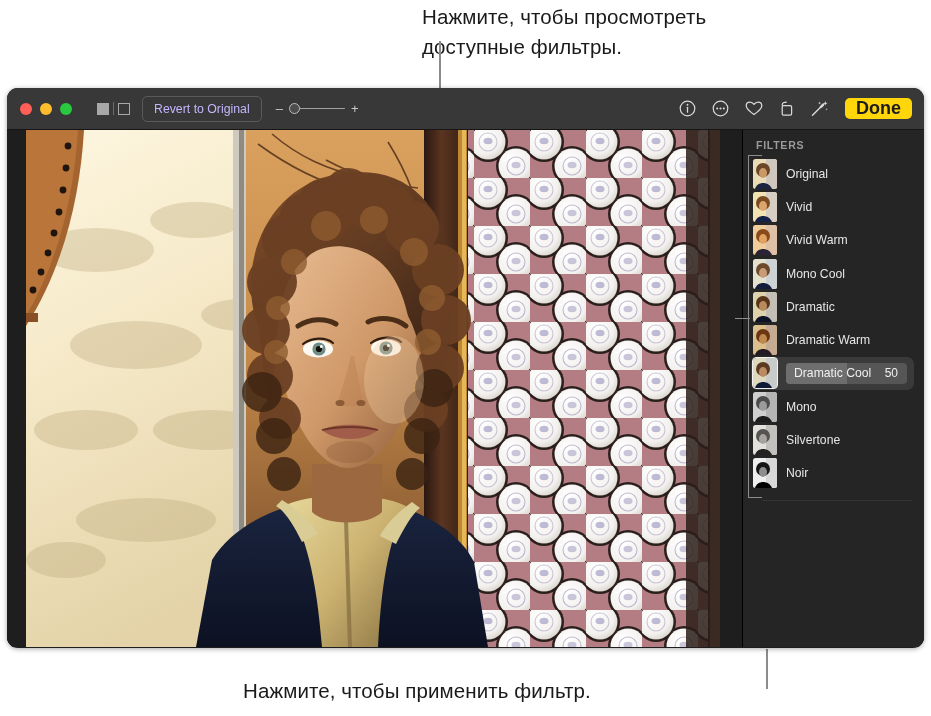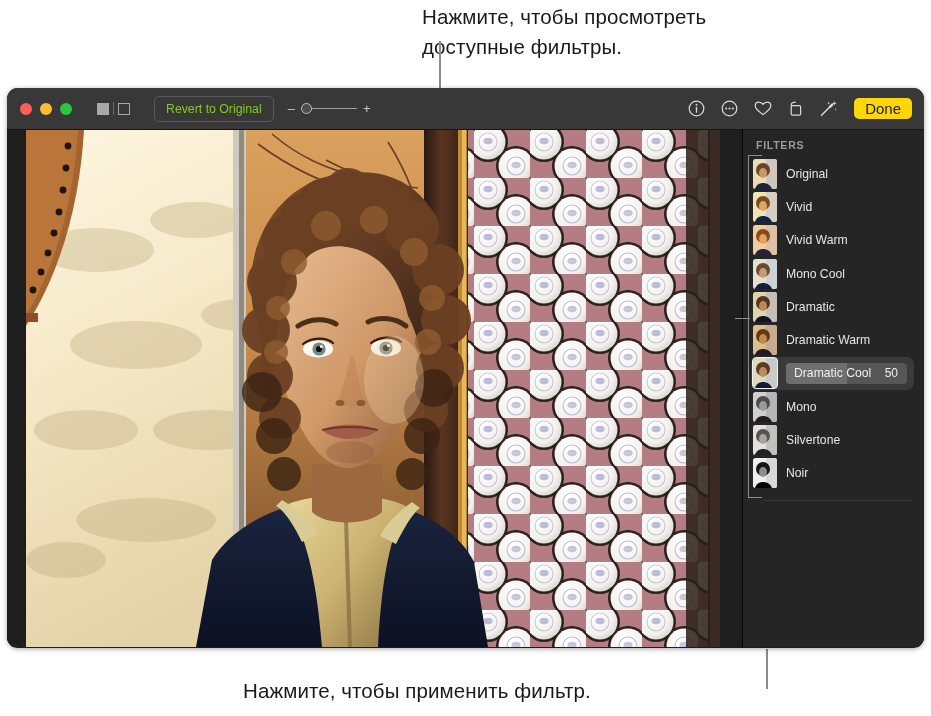--- a/index.html
+++ b/index.html
@@ -56,26 +56,26 @@
   .light.yellow { background: #febc2e; }
   .light.green { background: #28c840; }
 
   .viewtoggle { display: flex; align-items: center; margin-left: 25px; gap: 4px; }
   .sq { width: 12px; height: 12px; }
   .sq.filled { background: #a8a8a8; }
   .sq.outline { border: 1.6px solid #a8a8a8; background: transparent; }
   .sqsep { width: 1px; height: 13px; background: #6a6a6a; }
 
   .revert-btn {
-    margin-left: 24px;
+    margin-left: 12px;
     height: 21px;
     padding: 12px 11px;
     border: 1px solid #5a5a5a;
     border-radius: 5px;
-    color: #84cc16;
+    color: #c4b5fd;
     font-size: 12.3px;
     display: flex; align-items: center;
     background: transparent;
   }
 
   .slider-wrap { display: flex; align-items: center; margin-left: 14px; gap: 6px; }
   .slider-sign { color: #c9c9c9; font-size: 13px; line-height: 1; }
   .slider-track { position: relative; width: 56px; height: 12px; display: flex; align-items: center; }
   .slider-line { position: absolute; left: 0; right: 0; height: 1.6px; background: #a0a0a0; border-radius: 1px; }
   .slider-thumb {
@@ -104,22 +104,22 @@
   }
   .seg:last-child { border-right: none; }
   .seg.active { background: #5c5c5c; color: #fff; font-weight: bold; border-right-color: #5c5c5c; }
 
   .tool-icons { margin-left: auto; display: flex; align-items: center; gap: 14px; margin-right: 12px; }
   .ticon { width: 19px; height: 19px; display: flex; align-items: center; justify-content: center; }
   .ticon svg { display: block; }
   .done-btn {
     background: #ffd60a;
     color: #1c1c1c;
-    font-size: 15px;
-    font-weight: normal;
+    font-size: 18px;
+    font-weight: bold;
     height: 21px;
     padding: 0 11px;
     border-radius: 5px;
     display: flex; align-items: center;
     margin-left: 2px;
   }
 
   
   .body { display: flex; height: 517px; background: #1e1e1e; }
 

